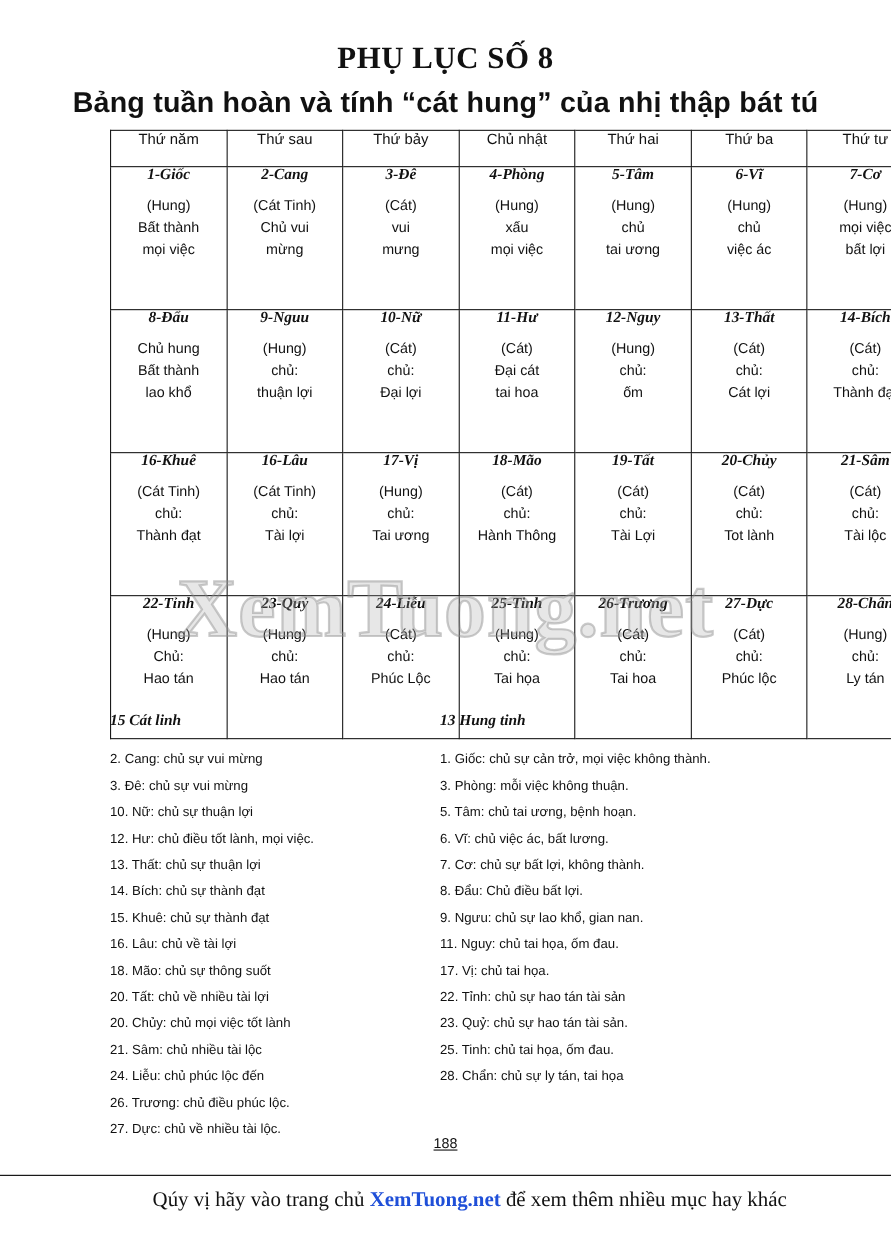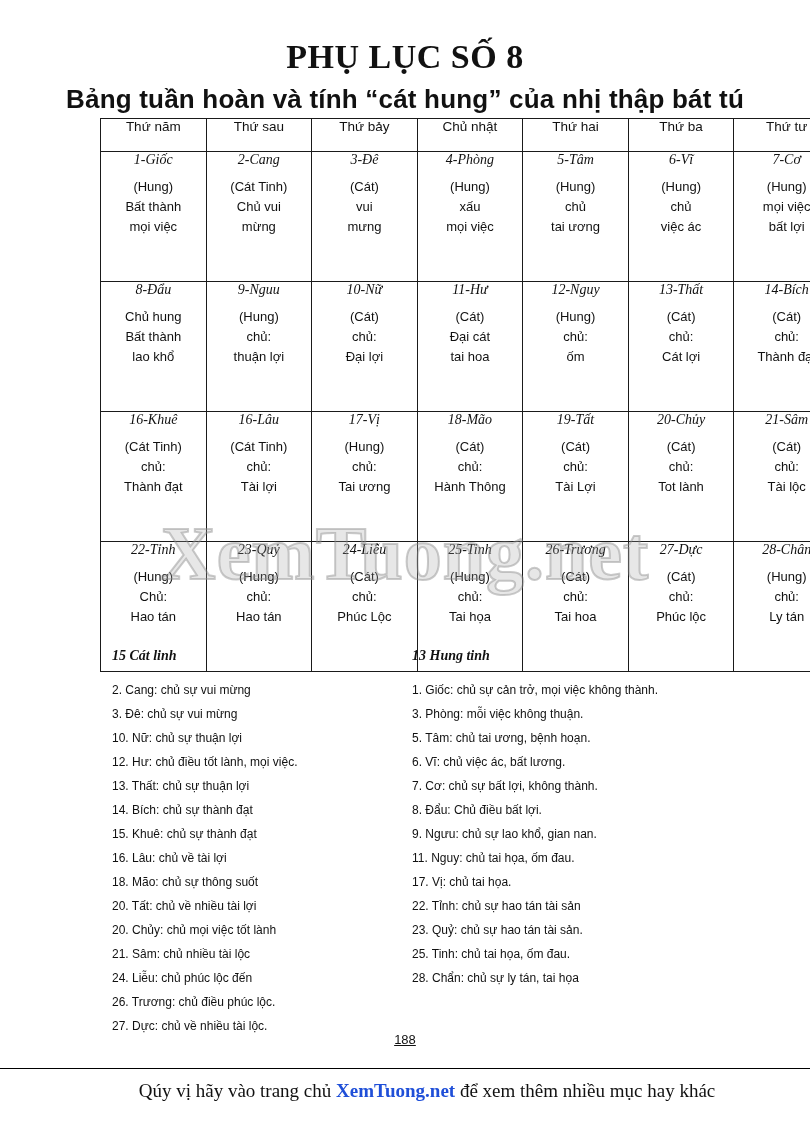--- a/index.html
+++ b/index.html
@@ -37,21 +37,21 @@
 
   
   .title-block {
     position: absolute;
     top: 38px; left: 0; right: 0;
     text-align: center;
   }
   .title-main {
     font-family: "Liberation Serif", serif;
     font-weight: bold;
-    font-size: 34px;
+    font-size: 28px;
     letter-spacing: 0.5px;
   }
   .title-sub {
     font-family: "Liberation Sans", sans-serif;
     font-weight: bold;
     font-size: 26px;
     margin-top: 8px;
     letter-spacing: 0.2px;
   }
 
@@ -78,38 +78,38 @@
     font-size: 13.5px;
     font-weight: normal;
     font-family: "Liberation Sans", sans-serif;
     vertical-align: middle;
   }
   .cell {
     height: 130px;
     padding: 7px 2px 4px 2px;
   }
   .cell .nm {
-    font-weight: normal;
+    font-weight: bold;
     font-style: italic;
     font-size: 14px;
     font-family: "Liberation Serif", serif;
     margin-bottom: 9px;
     text-align: center;
   }
   .cell .ln {
     font-size: 13px;
     line-height: 1.55;
     font-family: "Liberation Sans", sans-serif;
   }
 
   
   .lists {
     position: absolute;
     top: 648px;
-    left: 112px;
+    left: 100px;
     width: 640px;
     display: flex;
   }
   .col-left { width: 300px; }
   .col-right { width: 340px; }
   .list-head {
     font-weight: bold;
     font-style: italic;
     font-size: 14px;
     font-family: "Liberation Serif", serif;

